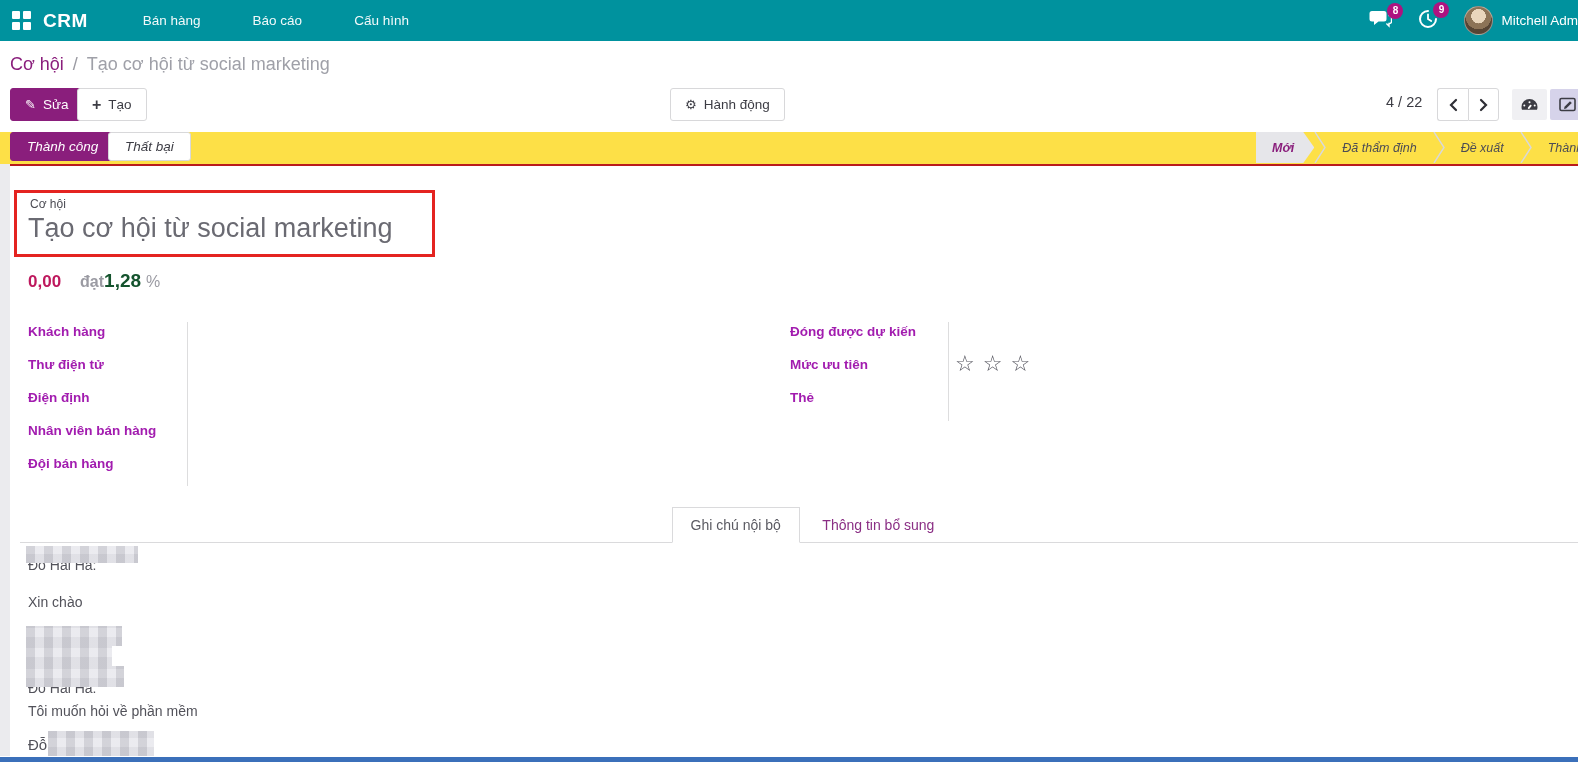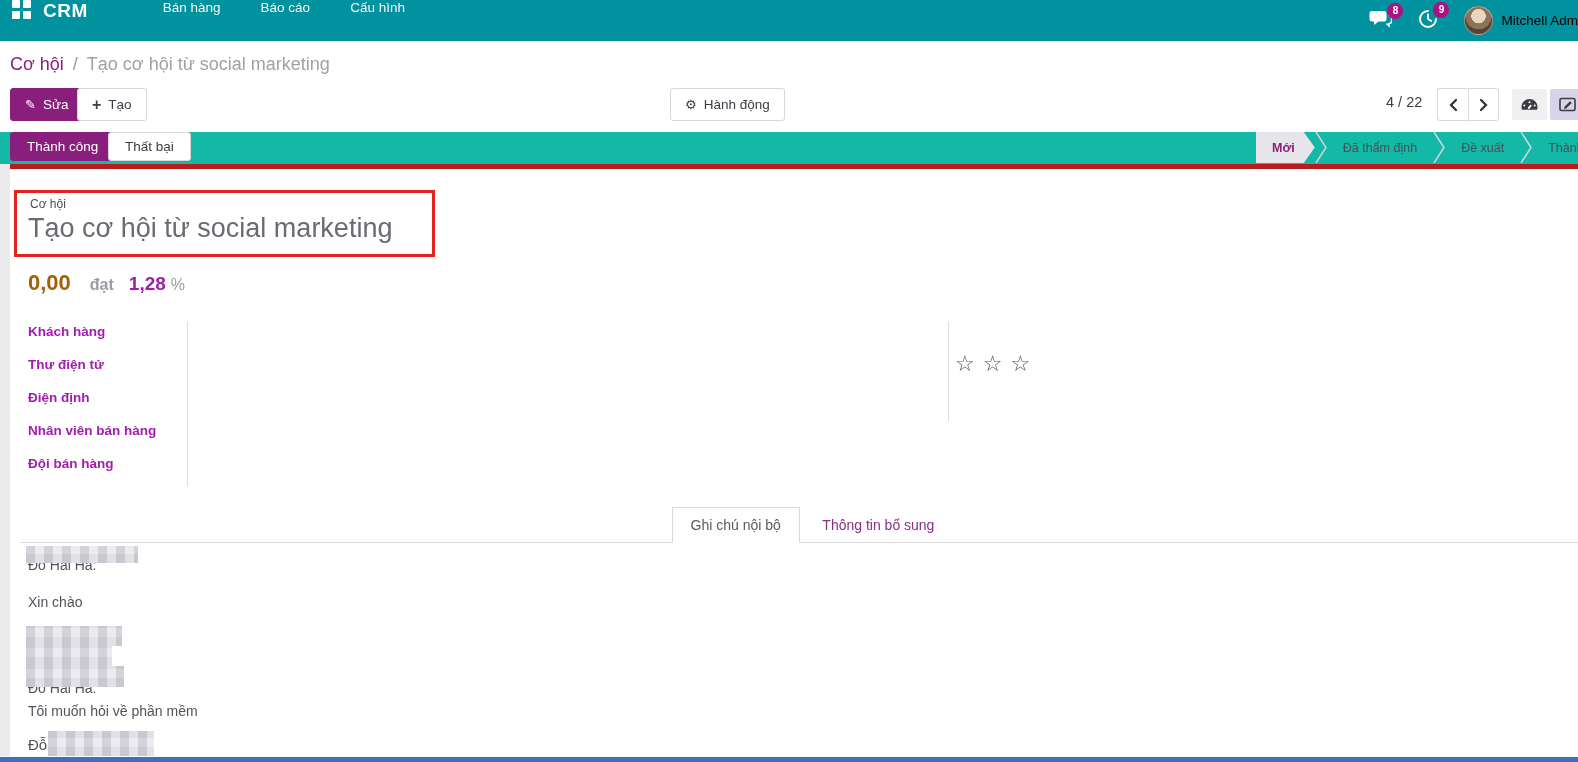--- a/index.html
+++ b/index.html
@@ -1,30 +1,30 @@
 <!DOCTYPE html>
 <html><head>
 <meta charset="utf-8">
 <style>
   html,body{margin:0;padding:0;}
   body{font-family:"Liberation Sans","DejaVu Sans",sans-serif;background:#fff;}
   .page{position:relative;width:1578px;height:762px;overflow:hidden;background:#fff;}
 
   
-  .navbar{position:absolute;left:0;top:0;width:100%;height:41px;background:#00929e;display:flex;}
+  .navbar{position:absolute;left:0;top:0;width:100%;height:41px;background:#00929e;display:flex;align-items:center;}
   .apps-icon{margin-left:12px;width:19px;height:19px;display:grid;grid-template-columns:8px 8px;grid-template-rows:8px 8px;gap:3px;cursor:pointer;}
   .apps-icon div{background:#fff;border-radius:1px;}
   .brand{color:#fff;font-size:19px;font-weight:bold;margin-left:12px;letter-spacing:.5px;}
-  .nav-menu{display:flex;margin-left:38px;gap:40px;padding-left:37px;}
+  .nav-menu{display:flex;margin-left:18px;gap:52px;padding-left:37px;}
   .nav-item{color:rgba(255,255,255,.95);font-size:13.5px;cursor:pointer;}
   .nav-right{position:absolute;right:0;top:0;height:41px;display:flex;align-items:center;}
   .nav-icon-wrap{position:relative;margin-right:26px;cursor:pointer;display:flex;align-items:center;}
   .badge{position:absolute;top:-7px;right:-11px;background:#ae1280;color:#fff;border-radius:50%;min-width:16px;height:16px;font-size:10px;line-height:16px;text-align:center;font-weight:bold;}
   .avatar{width:27px;height:27px;border-radius:50%;margin-right:8px;background:radial-gradient(circle at 50% 34%, #e9d6bd 0 32%, #8c7357 33% 58%, #564434 59%);border:1px solid rgba(255,255,255,.4);cursor:pointer;flex:0 0 auto;}
-  .user-name{color:#000000;font-size:13.5px;white-space:nowrap;cursor:pointer;}
+  .user-name{color:#ffffff;font-size:13.5px;white-space:nowrap;cursor:pointer;}
 
   
   .breadcrumb{position:absolute;left:10px;top:54px;font-size:18px;display:flex;gap:9px;align-items:baseline;}
   .bc-link{color:#8a1e7c;cursor:pointer;}
   .bc-sep{color:#9a9aa2;}
   .bc-current{color:#9fa0a8;}
 
   
   .btn{display:inline-flex;align-items:center;justify-content:center;height:33px;padding:0 14px;font-size:13.5px;border-radius:3px;box-sizing:border-box;cursor:pointer;white-space:nowrap;}
   .btn-primary{background:#8a1e7c;color:#fff;border:1px solid #8a1e7c;}
@@ -36,37 +36,37 @@
   .pager-value{position:absolute;left:1386px;top:94px;font-size:14.5px;color:#3c3c44;cursor:pointer;}
   .pager-btns{position:absolute;left:1437px;top:88px;display:flex;}
   .pager-btn{width:31px;height:33px;background:#fff;border:1px solid #d8d8da;display:flex;align-items:center;justify-content:center;cursor:pointer;box-sizing:border-box;}
   .pager-btn:first-child{border-right:none;border-radius:3px 0 0 3px;}
   .pager-btn:last-child{border-radius:0 3px 3px 0;}
   .view-btn{position:absolute;top:89px;width:35px;height:31px;display:flex;align-items:center;justify-content:center;cursor:pointer;border-radius:2px;}
   .view-dashboard{left:1512px;background:#f0f0f3;}
   .view-form{left:1550px;background:#d6d3ea;}
 
   
-  .statusbar{position:absolute;left:0;top:132px;width:100%;height:32px;border-bottom:5px solid #b91c1c;background:#14b8a6;}
+  .statusbar{position:absolute;left:0;top:132px;width:100%;height:32px;border-bottom:2px solid #b91c1c;background:#fde047;font-style:italic;}
   .sb-won{position:absolute;left:10px;top:0;height:29px;padding:0 16px;border-radius:3px;}
   .sb-lost{position:absolute;left:108px;top:0;height:29px;padding:0 16px;border-radius:3px;}
   .stages{position:absolute;left:1256px;top:0;height:31px;display:flex;align-items:stretch;}
   .stage{display:flex;align-items:center;font-size:12.5px;color:#4c4c55;padding:0 16px;cursor:pointer;white-space:nowrap;}
   .stage.active{background:#e6e6ea;color:#8a1e7c;font-weight:bold;padding:0 20px 0 16px;clip-path:polygon(0 0,calc(100% - 11px) 0,100% 50%,calc(100% - 11px) 100%,0 100%);}
   .stage-sep{flex:0 0 auto;}
 
   
   .left-gutter{position:absolute;left:0;top:164px;width:10px;height:592px;background:#ebebee;}
   .red-box{position:absolute;left:14px;top:190px;width:421px;height:67px;border:3px solid #e42320;box-sizing:border-box;}
   .title-label{position:absolute;left:30px;top:197px;font-size:12px;color:#4c4c54;}
   .opp-title{position:absolute;left:28px;top:213px;font-size:27px;color:#6a6a72;}
   .revenue-row{position:absolute;left:28px;top:270px;display:flex;align-items:baseline;}
-  .rev-val{font-size:22px;font-weight:bold;color:#a16207;}
+  .rev-val{font-size:17px;font-weight:bold;color:#be185d;}
   .rev-sep{font-size:16px;font-weight:bold;color:#9b9ba3;margin-left:19px;}
-  .prob-val{font-size:19px;font-weight:bold;color:#a21caf;margin-left:15px;}
+  .prob-val{font-size:19px;font-weight:bold;color:#14532d;}
   .pct{font-size:16px;color:#9b9ba3;margin-left:5px;}
 
   .fields-left{position:absolute;left:28px;top:324px;}
   .fields-right{position:absolute;left:790px;top:324px;}
   .field-row{height:33px;font-size:13.5px;font-weight:bold;color:#a21caf;}
   .vsep-left{position:absolute;left:187px;top:322px;width:1px;height:164px;background:#ddddde;}
   .vsep-right{position:absolute;left:948px;top:322px;width:1px;height:99px;background:#ddddde;}
   .stars{position:absolute;left:955px;top:351px;font-size:22px;color:#55555e;letter-spacing:8px;cursor:pointer;}
 
   
@@ -205,20 +205,25 @@
 
   <div class="fields-left">
     <div class="field-row">Khách hàng</div>
     <div class="field-row">Thư điện tử</div>
     <div class="field-row">Điện định</div>
     <div class="field-row">Nhân viên bán hàng</div>
     <div class="field-row">Đội bán hàng</div>
   </div>
   <div class="vsep-left"></div>
 
+  <div class="fields-right">
+    <div class="field-row">Đóng được dự kiến</div>
+    <div class="field-row">Mức ưu tiên</div>
+    <div class="field-row">Thẻ</div>
+  </div>
   <div class="vsep-right"></div>
   <div class="stars">
     <span>☆</span><span>☆</span><span>☆</span>
   </div>
 
   <div class="tabs-row">
     <div class="tab active">Ghi chú nội bộ</div>
     <div class="tab link">Thông tin bổ sung</div>
   </div>
 

